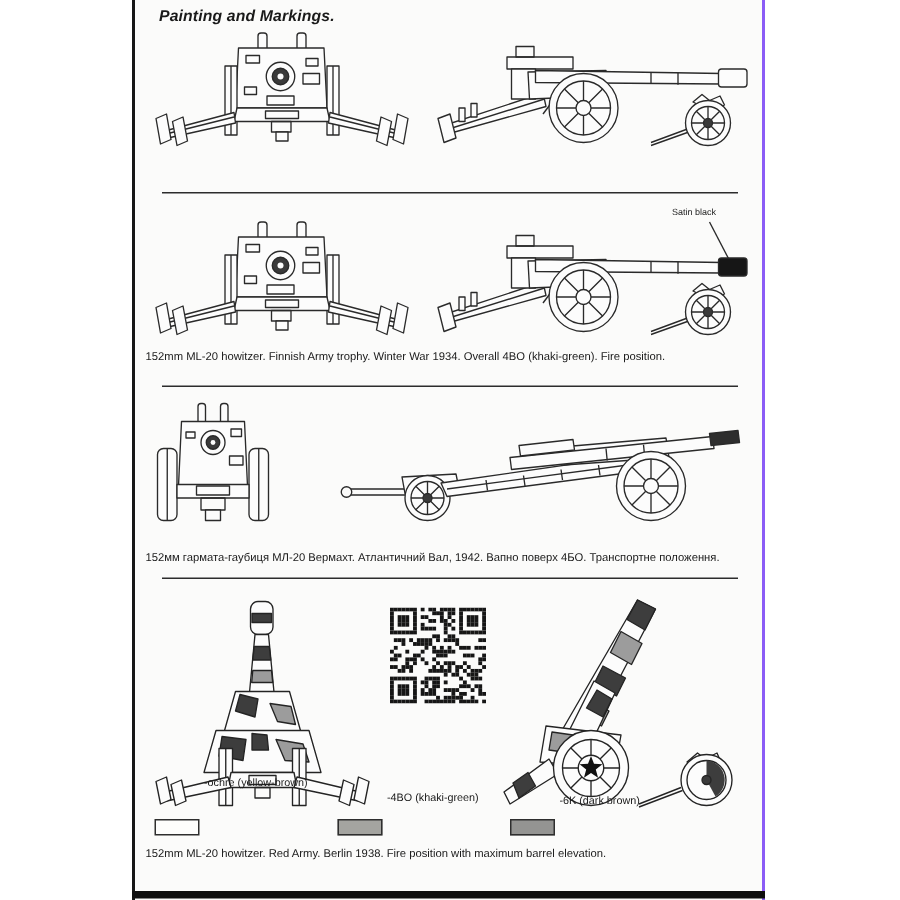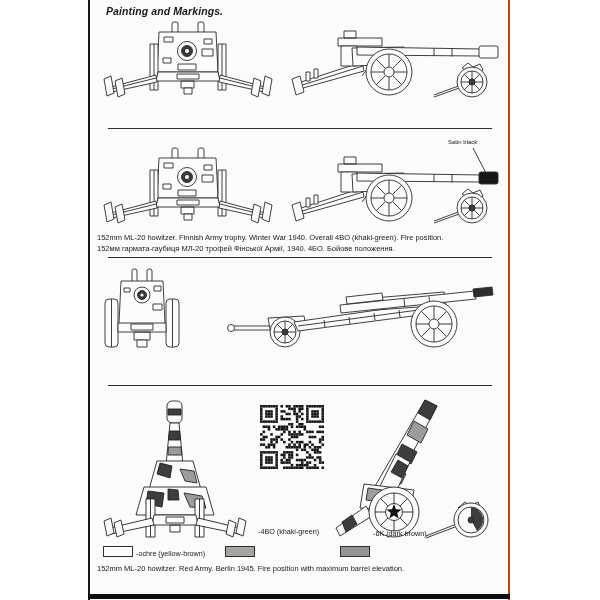--- a/index.html
+++ b/index.html
@@ -1,19 +1,19 @@
 <!DOCTYPE html>
 <html><head>
 <meta charset="utf-8">
 <style>
   *{margin:0;padding:0;box-sizing:border-box}
   html,body{width:600px;height:600px;background:#ffffff;overflow:hidden;
     font-family:"Liberation Sans",sans-serif;color:#1a1a1a;position:relative}
   .page{position:absolute;left:88px;top:0;width:422px;height:600px;
-    background:#fbfbfa;border-left:2px solid #161616;border-right:2px solid #c2410c}
+    background:#fbfbfa;border-left:2px solid #161616;border-right:2px solid #8b5cf6}
   .title{position:absolute;left:16px;top:5px;font-size:10.5px;font-weight:bold;font-style:italic;letter-spacing:.1px}
   .cap{position:absolute;font-size:7.5px;line-height:9.5px;white-space:nowrap}
   .cap-wrap{white-space:normal;width:400px}
   .rule{position:absolute;left:18px;width:384px;border-top:1px solid #2c2c2c;height:0}
   .art{position:absolute}
   .annotation{position:absolute;font-size:6px;line-height:6px}
   .swatch{position:absolute;width:30px;height:11px;border:1px solid #2e2e2e}
   .swatch-label{position:absolute;font-size:7.2px;line-height:11px}
   .bottom-bar{position:absolute;left:-2px;right:-2px;bottom:1px;height:5px;background:#0e0e0e}
   .qr{position:absolute;width:64px;height:64px}
@@ -205,30 +205,30 @@
   <div class="annotation" style="left:358px;top:139px">Satin black</div>
   <svg class="art" style="left:378px;top:146px" width="22" height="30">
       <line x1="5" y1="2" x2="18" y2="27" stroke="#2a2a2a" stroke-width="0.9"></line>
     </svg>
   <svg class="art" style="left:8px;top:146px" width="180" height="82">
       <use href="#sym-front-fire"></use>
     </svg>
   <svg class="art" style="left:196px;top:148px;--muzzle:#161616" width="215" height="80">
       <use href="#sym-side-fire"></use>
     </svg>
-  <div class="cap" style="left:7px;top:233px">152mm ML-20 howitzer. Finnish Army trophy. Winter War 1940. Overall 4BO (khaki-green). Fire position.</div>
-  <div class="cap" style="left:7px;top:244px">152мм гармата-гаубиця МЛ-20 трофей Фінської Армії, 1940. 4БО. Бойове положення.</div>
+  <div class="cap" style="left:7px;top:233px">152mm ML-20 howitzer. Finnish Army trophy. Winter War 1934. Overall 4BO (khaki-green). Fire position.</div>
   <div class="rule" style="top:257px"></div>
 
   <svg class="art" style="left:12px;top:266px" width="80" height="88">
       <use href="#sym-front-transport"></use>
     </svg>
   <svg class="art" style="left:134px;top:276px" width="272" height="78">
       <use href="#sym-side-transport"></use>
     </svg>
+  <div class="cap" style="left:7px;top:367px">152мм гармата-гаубиця МЛ-20 Вермахт. Атлантичний Вал, 1942. Вапно поверх 4БО. Транспортне положення.</div>
   <div class="rule" style="top:385px"></div>
 
   <svg class="art" style="left:10px;top:397px" width="150" height="145">
       <use href="#sym-front-elev"></use>
     </svg>
   <div class="qr" style="left:170px;top:405px">
       <svg width="64" height="64" viewBox="0 0 64 64" fill="#161616">
         <rect x="0.00" y="0.00" width="2.56" height="2.56"></rect>
         <rect x="2.56" y="0.00" width="2.56" height="2.56"></rect>
         <rect x="5.12" y="0.00" width="2.56" height="2.56"></rect>
@@ -527,22 +527,22 @@
         <rect x="53.76" y="61.44" width="2.56" height="2.56"></rect>
         <rect x="56.32" y="61.44" width="2.56" height="2.56"></rect>
         <rect x="61.44" y="61.44" width="2.56" height="2.56"></rect>
       </svg>
     </div>
   <svg class="art" style="left:240px;top:396px" width="172" height="148">
       <use href="#sym-side-elev"></use>
     </svg>
 
   <div class="swatch" style="left: 13px; top: 546px; background-color: rgb(253, 253, 252);"></div>
-  <div class="swatch-label" style="left:46px;top:548px">-ochre (yellow-brown)</div>
+  <div class="swatch-label" style="left:46px;top:516px">-ochre (yellow-brown)</div>
   <div class="swatch" style="left: 135px; top: 546px; background-color: rgb(164, 164, 160);"></div>
   <div class="swatch-label" style="left:168px;top:526px">-4BO (khaki-green)</div>
   <div class="swatch" style="left: 250px; top: 546px; background-color: rgb(148, 148, 146);"></div>
   <div class="swatch-label" style="left:283px;top:528px">-6K (dark brown)</div>
 
-  <div class="cap" style="left:7px;top:564px">152mm ML-20 howitzer. Red Army. Berlin 1945. Fire position with maximum barrel elevation.</div>
+  <div class="cap" style="left:7px;top:564px">152mm ML-20 howitzer. Red Army. Berlin 1938. Fire position with maximum barrel elevation.</div>
 
   <div class="bottom-bar"></div>
 </div>
 
 </body></html>

